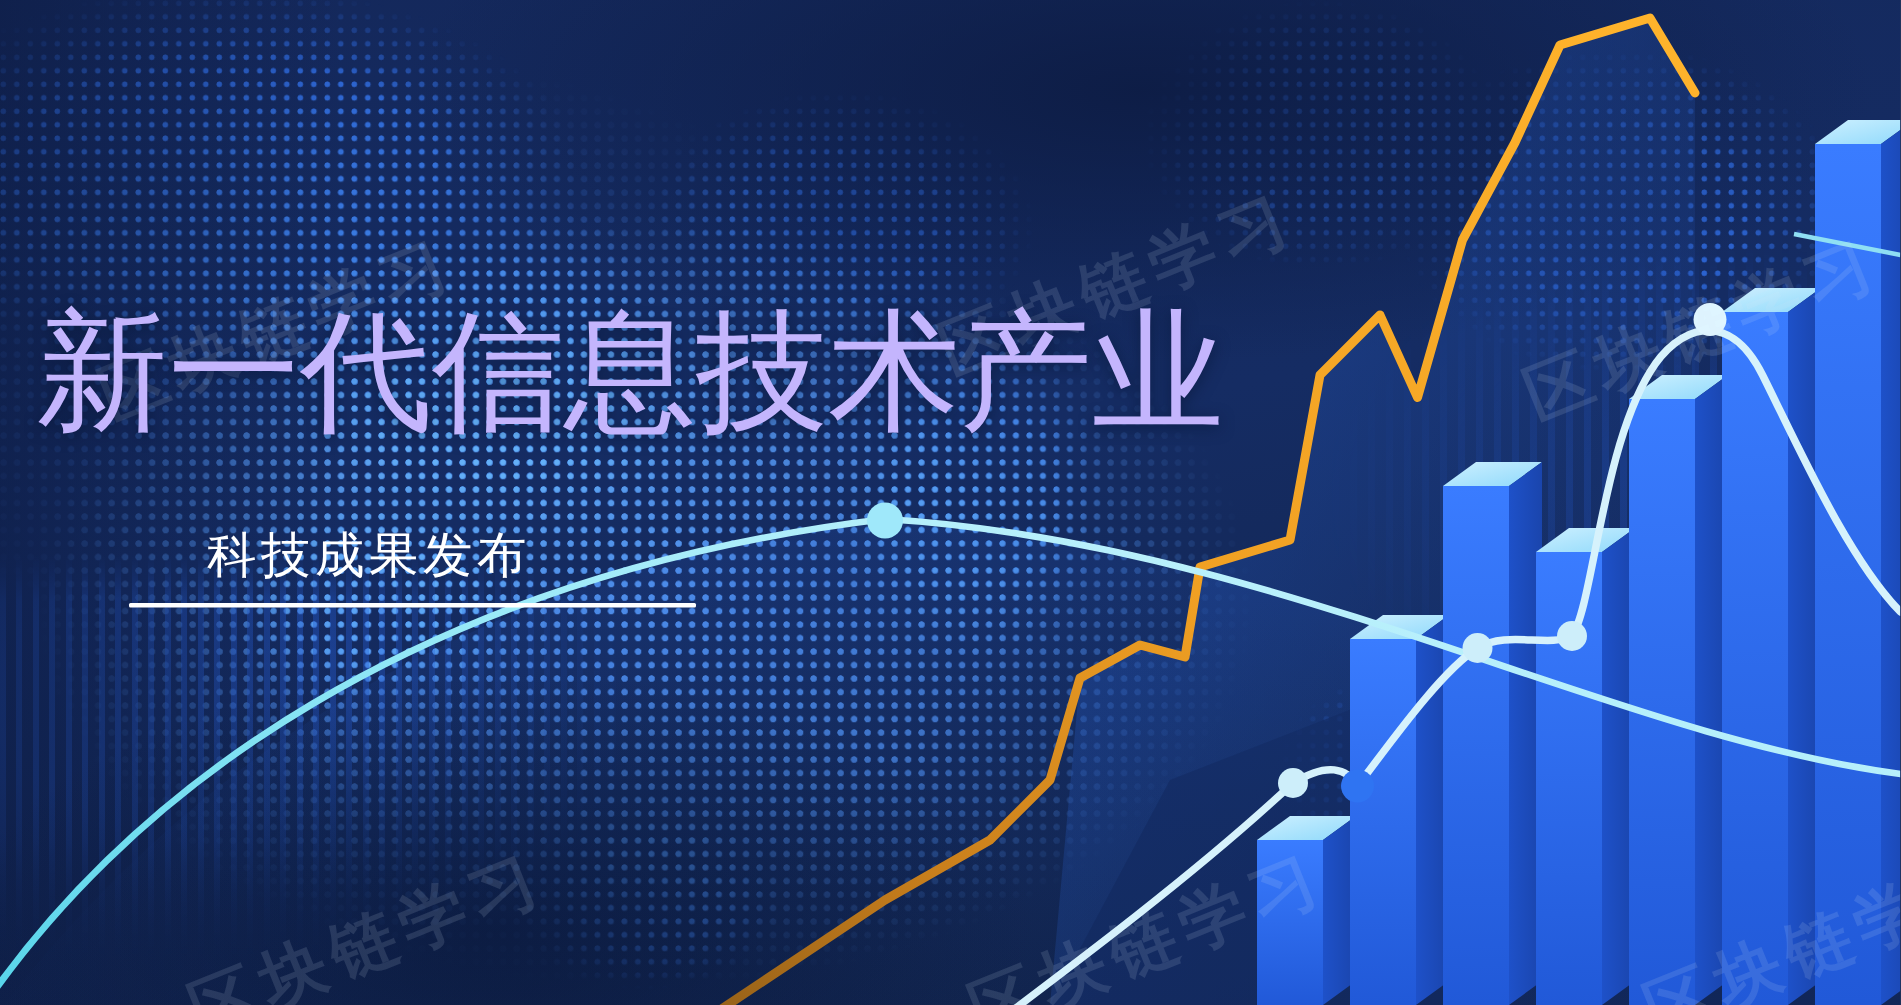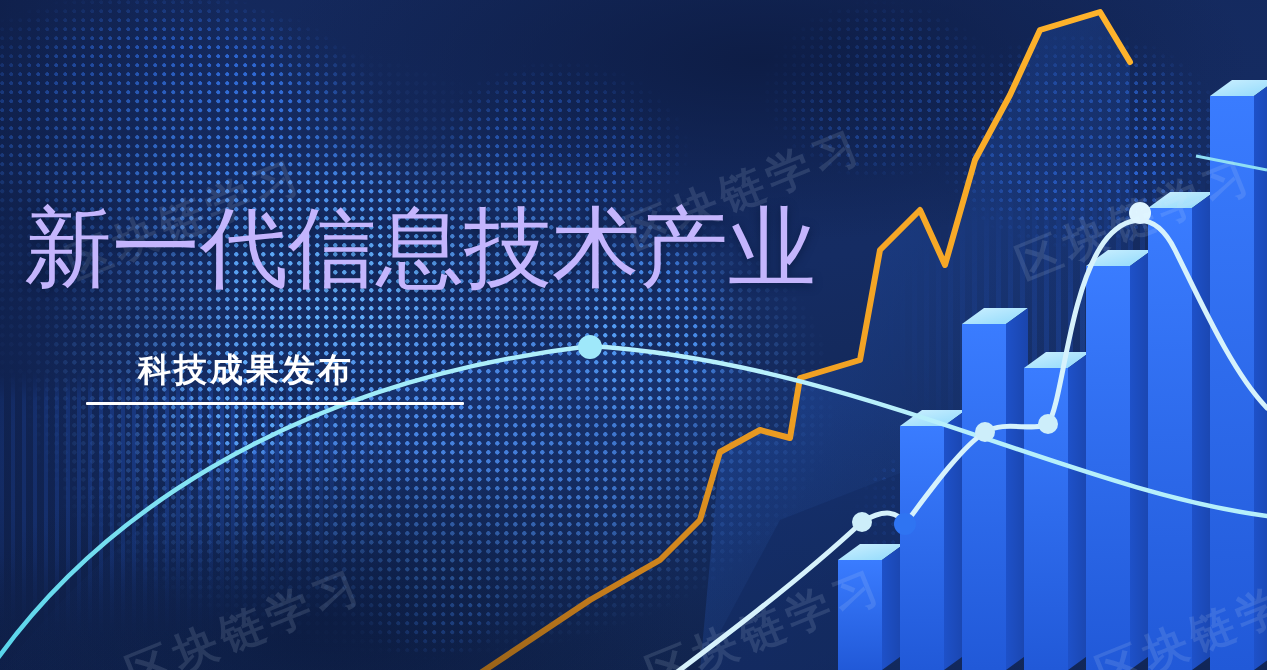--- a/index.html
+++ b/index.html
@@ -100,21 +100,21 @@
 
   
   #headline{
     position:absolute;left:24px;top:204px;
     font-size:88px;line-height:1;font-weight:400;color:#c4b5fd;
     letter-spacing:0px;white-space:nowrap;
     text-shadow:0 2px 10px rgba(6,18,48,.55);
   }
   #subtitle{
     position:absolute;left:138px;top:353px;
-    font-size:33px;line-height:1;font-weight:700;color:#ffffff;
+    font-size:33px;line-height:1;font-weight:400;color:#ffffff;
     letter-spacing:3px;white-space:nowrap;
   }
   #divider{
     position:absolute;left:86px;top:402px;width:378px;height:3px;
     background:#ffffff;border-radius:1px;
   }
 
   
   .wm{
     position:absolute;color:rgba(215,228,250,.13);

